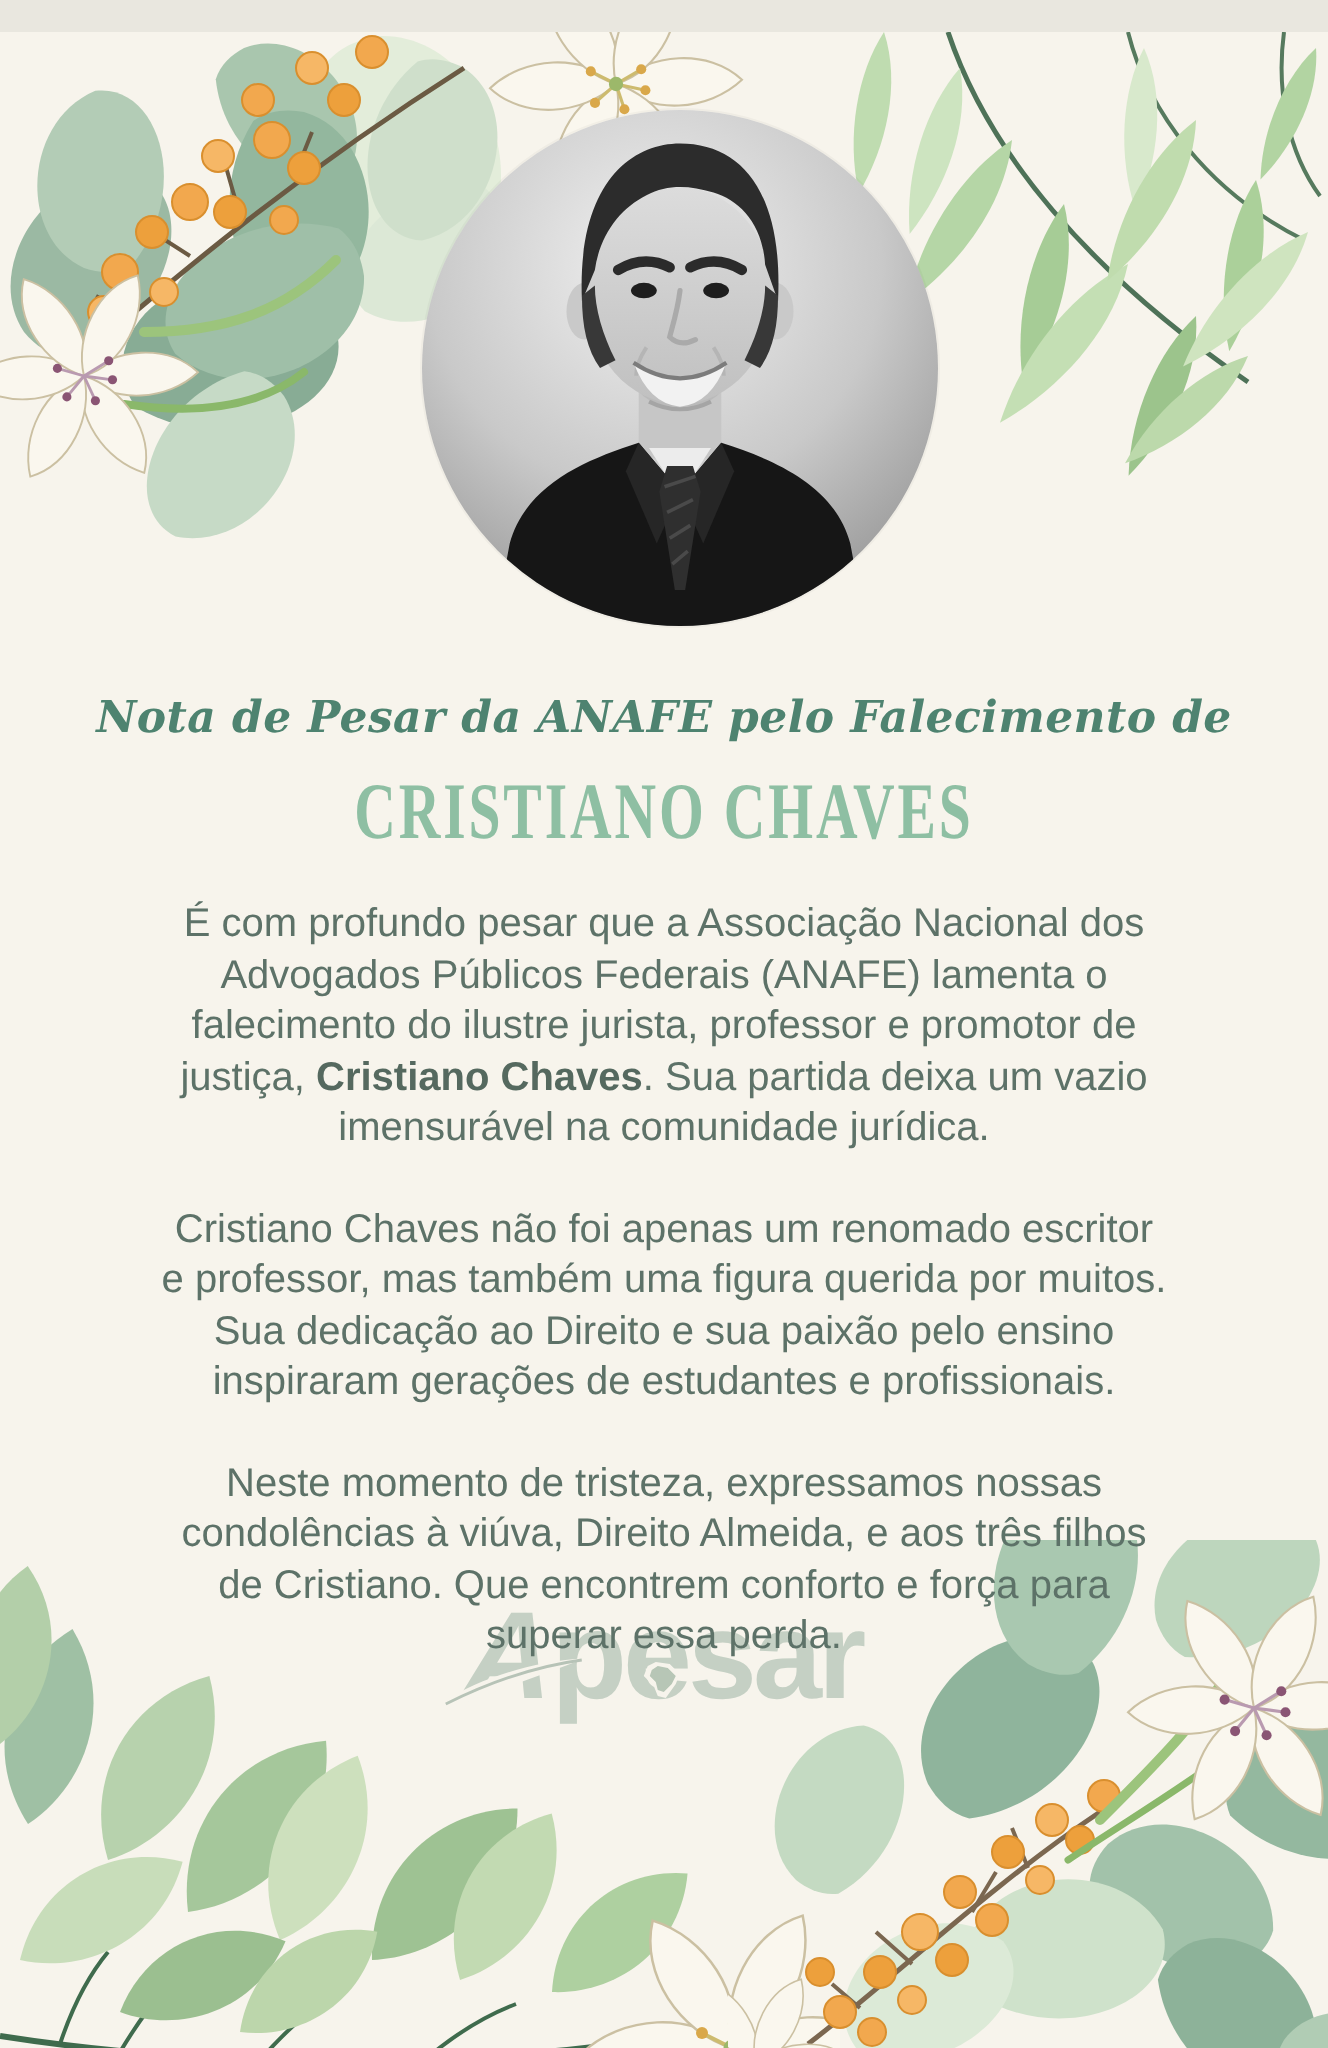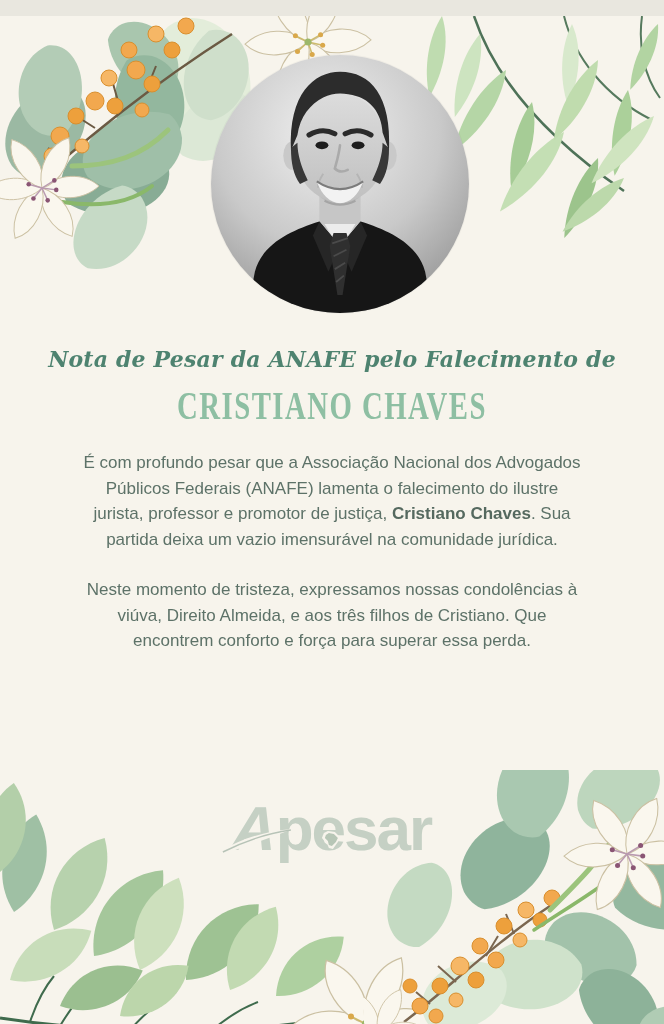--- a/index.html
+++ b/index.html
@@ -32,21 +32,21 @@
     position:absolute;top:366px;left:0;width:100%;margin:0;z-index:3;
     text-align:center;
     font-family:"Liberation Serif","DejaVu Serif",serif;
     font-weight:bold;font-size:40px;letter-spacing:2px;color:#8ebfa3;
     transform:scaleX(0.72);transform-origin:center;
     white-space:nowrap;
   }
   .content{
     position:absolute;top:434px;left:50%;transform:translateX(-50%);
     width:505px;z-index:3;text-align:center;
-    color:#5d7268;font-size:17px;line-height:25.5px;
+    color:#5d7268;font-size:20px;line-height:25.5px;
   }
   .content p{margin:0 0 25px 0;}
   .content strong{font-weight:bold;color:#55695f;}
 
   .logo{
     position:absolute;top:783px;left:50%;transform:translateX(-50%);
     z-index:2;white-space:nowrap;
     font-weight:bold;font-size:62px;line-height:60px;
     letter-spacing:-2px;color:#c5d0c4;
   }
@@ -294,20 +294,21 @@
         <path d="M88 113 Q 100 119 112 113" stroke="#a5a5a5" stroke-width="1.6" fill="none"></path>
       </g>
     </svg>
   </div>
 
   <h1 class="title">Nota de Pesar da ANAFE pelo Falecimento de</h1>
   <h2 class="name">CRISTIANO CHAVES</h2>
 
   <div class="content">
     <p><span>É com profundo pesar que a Associação Nacional dos Advogados Públicos Federais (ANAFE) lamenta o falecimento do ilustre jurista, professor e promotor de justiça, </span><strong>Cristiano Chaves</strong><span>. Sua partida deixa um vazio imensurável na comunidade jurídica.</span></p>
+    <p>Cristiano Chaves não foi apenas um renomado escritor e professor, mas também uma figura querida por muitos. Sua dedicação ao Direito e sua paixão pelo ensino inspiraram gerações de estudantes e profissionais.</p>
     <p>Neste momento de tristeza, expressamos nossas condolências à viúva, Direito Almeida, e aos três filhos de Cristiano. Que encontrem conforto e força para superar essa perda.</p>
   </div>
 
   <div class="logo">
     <span class="logo-a">A</span><span class="logo-rest">pesar</span>
     <svg class="logo-swoosh" width="74" height="30" viewBox="0 0 74 30">
       <path d="M0 26 C 20 14, 44 6, 72 4 C 46 14, 22 22, 2 30 Z" fill="#f7f4ec"></path>
       <path d="M2 27 C 24 16, 48 8, 70 5" stroke="#b7c3b7" stroke-width="1.4" fill="none"></path>
     </svg>
     <svg class="logo-brazil" width="20" height="20" viewBox="0 0 20 20">

